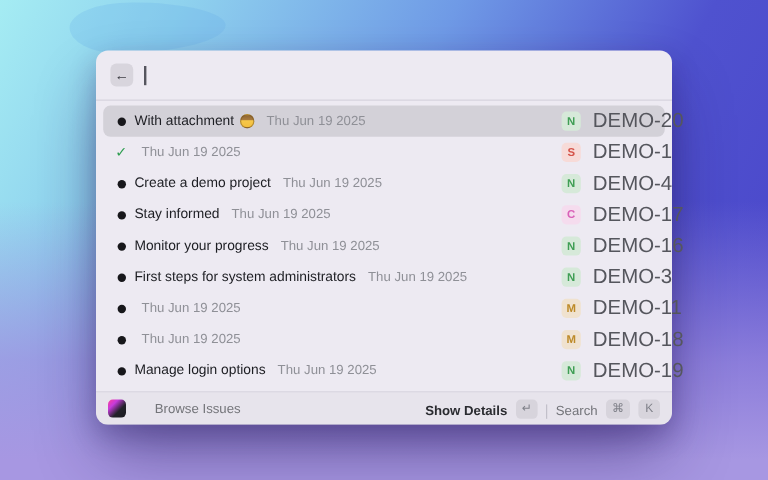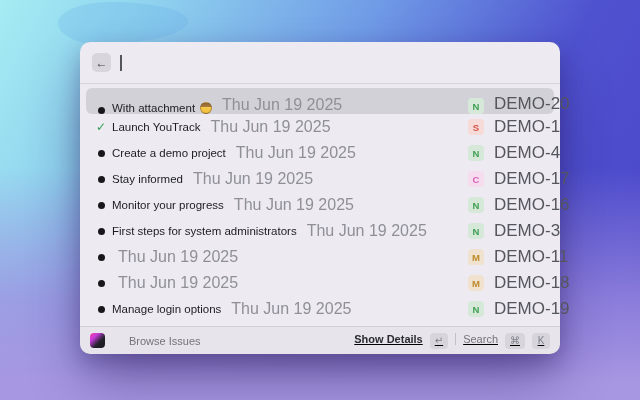--- a/index.html
+++ b/index.html
@@ -53,32 +53,32 @@
   .search-input::placeholder { color:#9b9ba4; }
 
   
   .list { flex:1; padding:4px 6px; display:flex; flex-direction:column; }
   .row {
     height:26px; flex:0 0 26px;
     display:flex; align-items:center;
     padding:0 8px; border-radius:6px;
     cursor:pointer;
   }
-  .row.selected { background:#d3d1d8;align-items:flex-end; }
+  .row.selected { background:#d3d1d8; }
   .status { width:14px; flex:0 0 14px; display:flex; align-items:center; justify-content:center; }
   .dot { width:7px; height:7px; border-radius:50%; background:#17171b; }
   .check { color:#2f9e51; font-size:12px; font-weight:bold; line-height:1; }
   .row-title { font-size:11.5px; font-weight:500; color:#1c1d22; margin-left:4px; white-space:nowrap; }
   .mini-emoji {
     width:12px; height:12px; border-radius:50%;
     margin-left:5px; flex:0 0 12px;
     background: linear-gradient(to bottom, #8d6434 0%, #a97b3c 38%, #f6c84b 42%, #f3bf3f 100%);
     border:0.5px solid rgba(120,85,25,0.5);
   }
-  .row-date { font-size:16px; color:#8f9097; margin-left:10px; white-space:nowrap; }
+  .row-date { font-size:11px; color:#8f9097; margin-left:10px; white-space:nowrap; }
   .row-spacer { flex:1; }
   .badge {
     width:16px; height:16px; flex:0 0 16px;
     border-radius:4px; font-size:9.5px; font-weight:bold;
     display:flex; align-items:center; justify-content:center;
     margin-right:10px;
   }
   .badge.green  { background:#d6e9d9; color:#3f9e54; }
   .badge.red    { background:#f7dbd8; color:#d5554b; }
   .badge.pink   { background:#f5dcee; color:#d960b8; }
@@ -93,21 +93,21 @@
     border-radius:0 0 10px 10px;
     display:flex; align-items:center;
     padding:0 10px;
     font-size:11px;
   }
   .yt-logo {
     width:15px; height:15px; flex:0 0 15px; border-radius:4px;
     background: linear-gradient(135deg, #ff3d9a 0%, #c63bdc 28%, #23222a 62%, #1a1920 100%);
   }
   .browse-label { color:#737479; margin-left:24px; }
-  .footer-right { margin-left:auto; display:flex; align-items:flex-start; gap:7px;text-decoration:underline; }
+  .footer-right { margin-left:auto; display:flex; align-items:flex-end; gap:7px; }
   .show-details { color:#2a2b30; font-weight:700; }
   .key {
     background:#d7d4dc; color:#7f8089;
     border-radius:4px; padding:2px 5px;
     font-size:10px; line-height:12px; min-width:18px; text-align:center;
     cursor:pointer;
   }
   .vdiv { width:1px; height:12px; background:rgba(30,30,50,0.18); }
   .actions-label { color:#737479; }
 </style>
@@ -133,21 +133,20 @@
       <span class="row-title">With attachment</span>
       <span class="mini-emoji" title="🤠"></span>
       <span class="row-date">Thu Jun 19 2025</span>
       <span class="row-spacer"></span>
       <span class="badge green">N</span>
       <span class="row-id">DEMO-20</span>
     </div>
 
     <div class="row">
       <span class="status check">✓</span>
-      <span class="row-title">Launch YouTrack</span>
       <span class="row-date">Thu Jun 19 2025</span>
       <span class="row-spacer"></span>
       <span class="badge red">S</span>
       <span class="row-id">DEMO-1</span>
     </div>
 
     <div class="row">
       <span class="status">
           <span class="dot"></span>
         </span>

